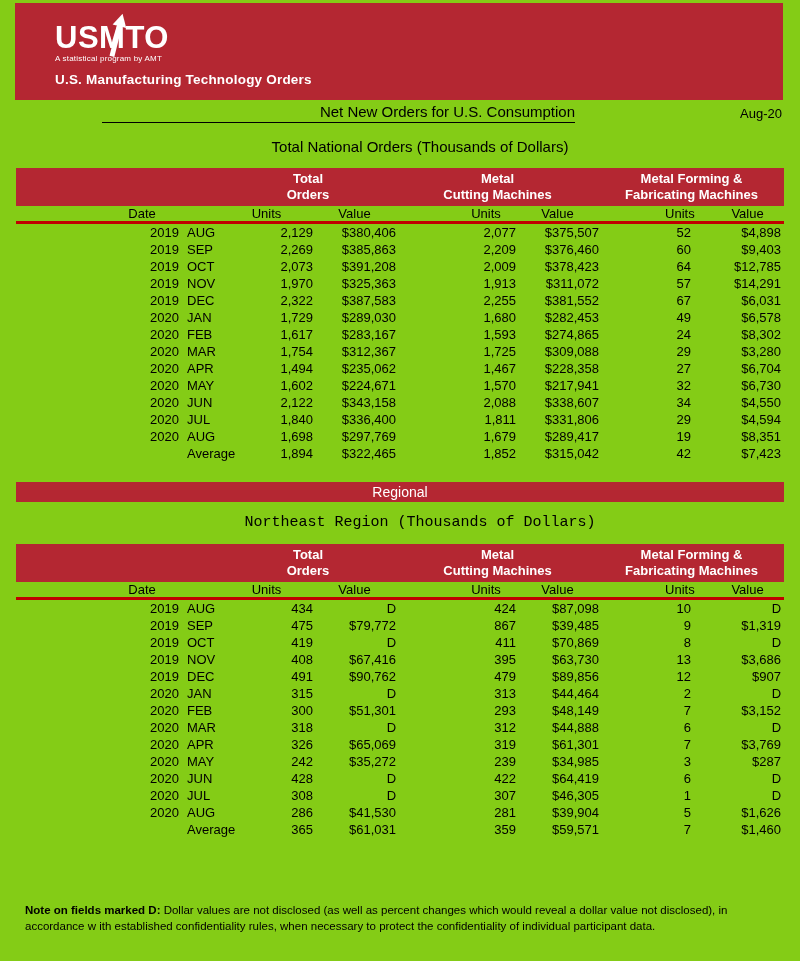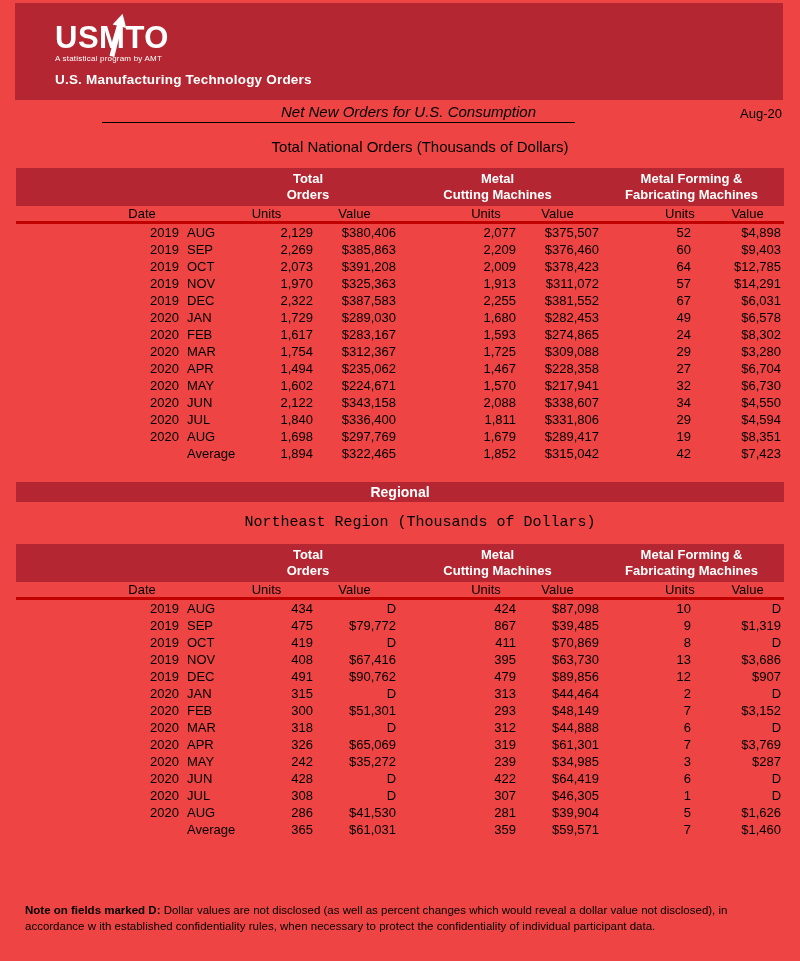--- a/index.html
+++ b/index.html
@@ -1,33 +1,33 @@
 <!DOCTYPE html>
 <html><head>
 <meta charset="utf-8">
 <style>
   * { margin:0; padding:0; box-sizing:border-box; }
   html,body { background:#ffffff; }
   body { font-family:"Liberation Sans", sans-serif; color:#000; }
-  .page { width:800px; height:961px; background:#ef4444; overflow:hidden; position:relative; }
+  .page { width:800px; height:961px; background:#84cc16; overflow:hidden; position:relative; }
 
   
   .banner { margin:3px 17px 0 15px; height:97px; background:#B42732; position:relative;
             color:#fff; padding:20px 0 0 40px; }
   .logo-word { font-size:31px; font-weight:bold; letter-spacing:.5px; line-height:30px; position:relative; z-index:1; }
   .logo-tag  { font-size:8px; letter-spacing:.2px; margin-top:1px; }
   .banner-sub{ font-size:13.5px; font-weight:bold; margin-top:9px; letter-spacing:.2px; }
   .logo-arrow{ position:absolute; left:94px; top:10px; z-index:2; transform:rotate(14deg); }
 
   .content { padding:0 16px; }
 
   
   .titlerow { position:relative; height:20px; margin-top:3px; }
   .report-title { display:block; margin-left:86px; width:473px; border-bottom:1.5px solid #000;
-                  text-align:center; padding-left:140px; font-style:italic; font-size:15px; height:20px; }
+                  text-align:right; padding-left:140px; font-size:15px; height:20px; }
   .period { position:absolute; right:2px; top:3px; font-size:13px; }
 
   .section-title { text-align:center; font-size:15px; margin-top:15px; height:19px; padding-left:40px; }
 
   
   table.datatable { table-layout:fixed; border-collapse:collapse; width:768px; margin-top:11px; }
   col.c1{width:204px} col.c2{width:93px} col.c3{width:83px} col.c4{width:120px}
   col.c5{width:83px}  col.c6{width:92px} col.c7{width:93px}
   tr.band th { background:#B42732; color:#fff; font-weight:bold; font-size:13px;
                line-height:16px; height:38px; vertical-align:middle; text-align:center; }
@@ -39,21 +39,21 @@
   tr.sub th.s6 { padding-left:20px; }
   tbody td { text-align:right; height:17px; line-height:17px; font-size:13px;
              white-space:nowrap; padding:0; }
   tbody td:last-child { padding-right:3px; }
   td.c-date { text-align:left; overflow:visible; }
   .yr { display:inline-block; width:163px; text-align:right; }
   .mo { display:inline-block; margin-left:8px; }
 
   
   .regional-banner { margin-top:20px; width:768px; height:20px; background:#B42732;
-                     color:#fff; font-weight:bold; font-size:14px; text-align:center; line-height:20px; }
+                     color:#fff; font-weight:normal; font-size:14px; text-align:center; line-height:20px; }
   .ne-title { margin-top:12px;font-family:Liberation Mono, monospace; }
 
   
   .note { margin:64px 12px 0 9px; width:755px; font-size:11.5px; line-height:16px; }
 </style>
 </head>
 <body>
 
 <div class="page">
 

